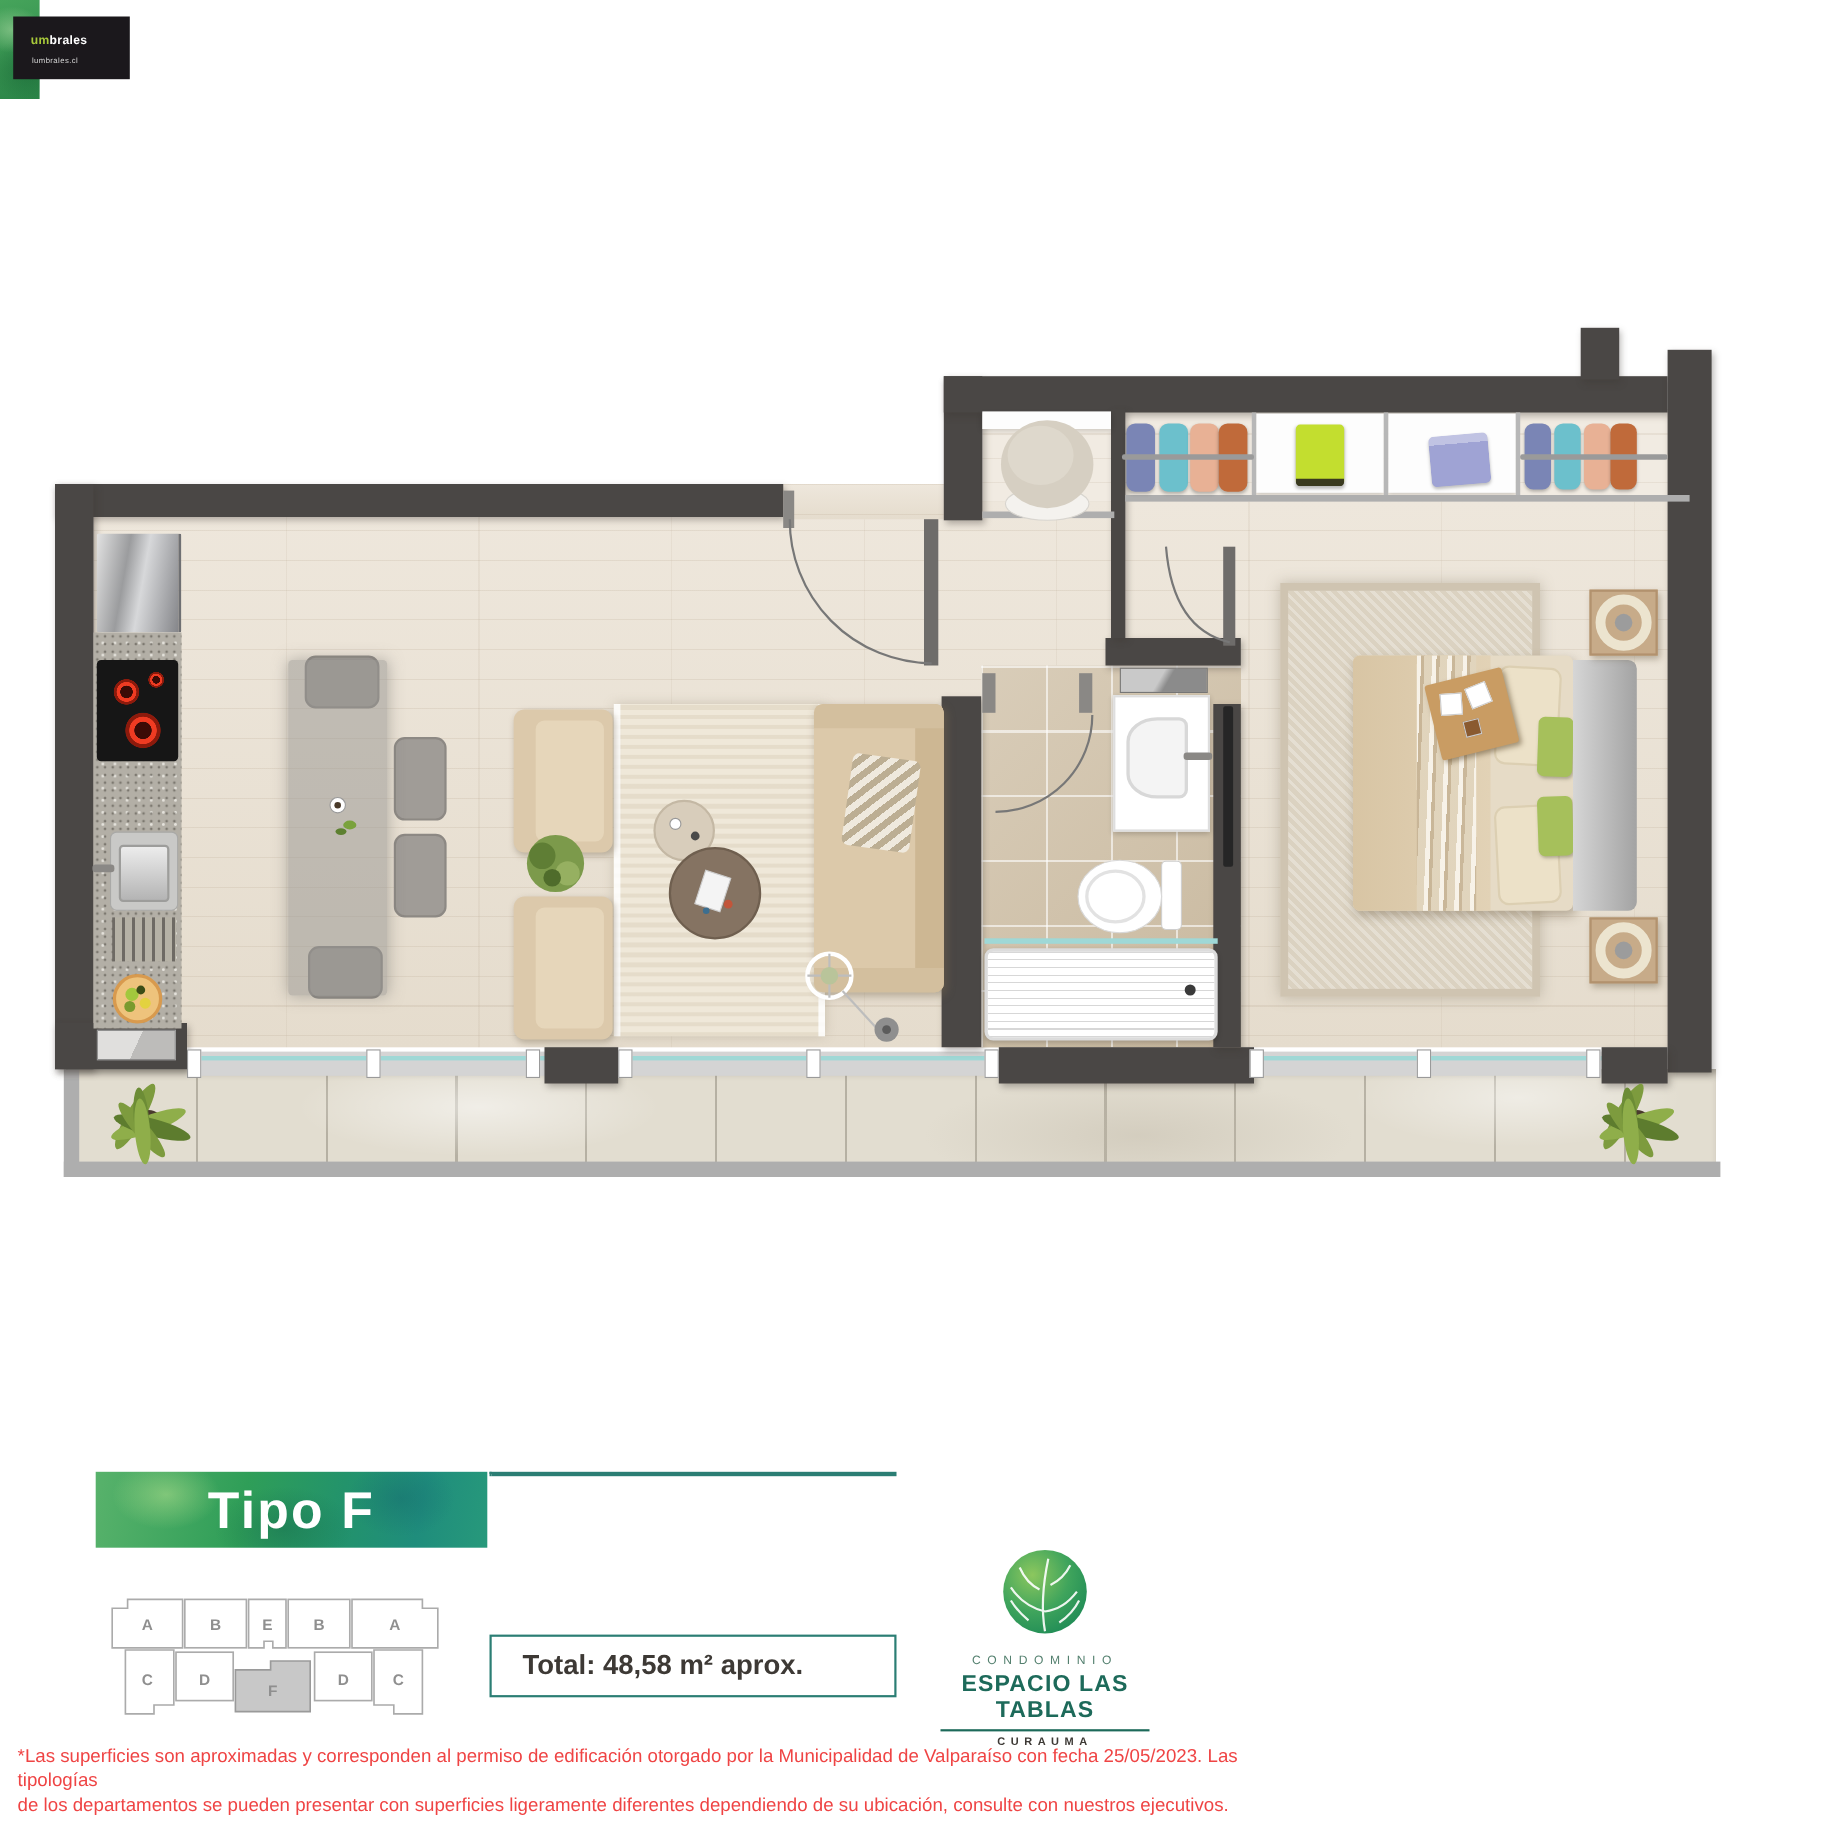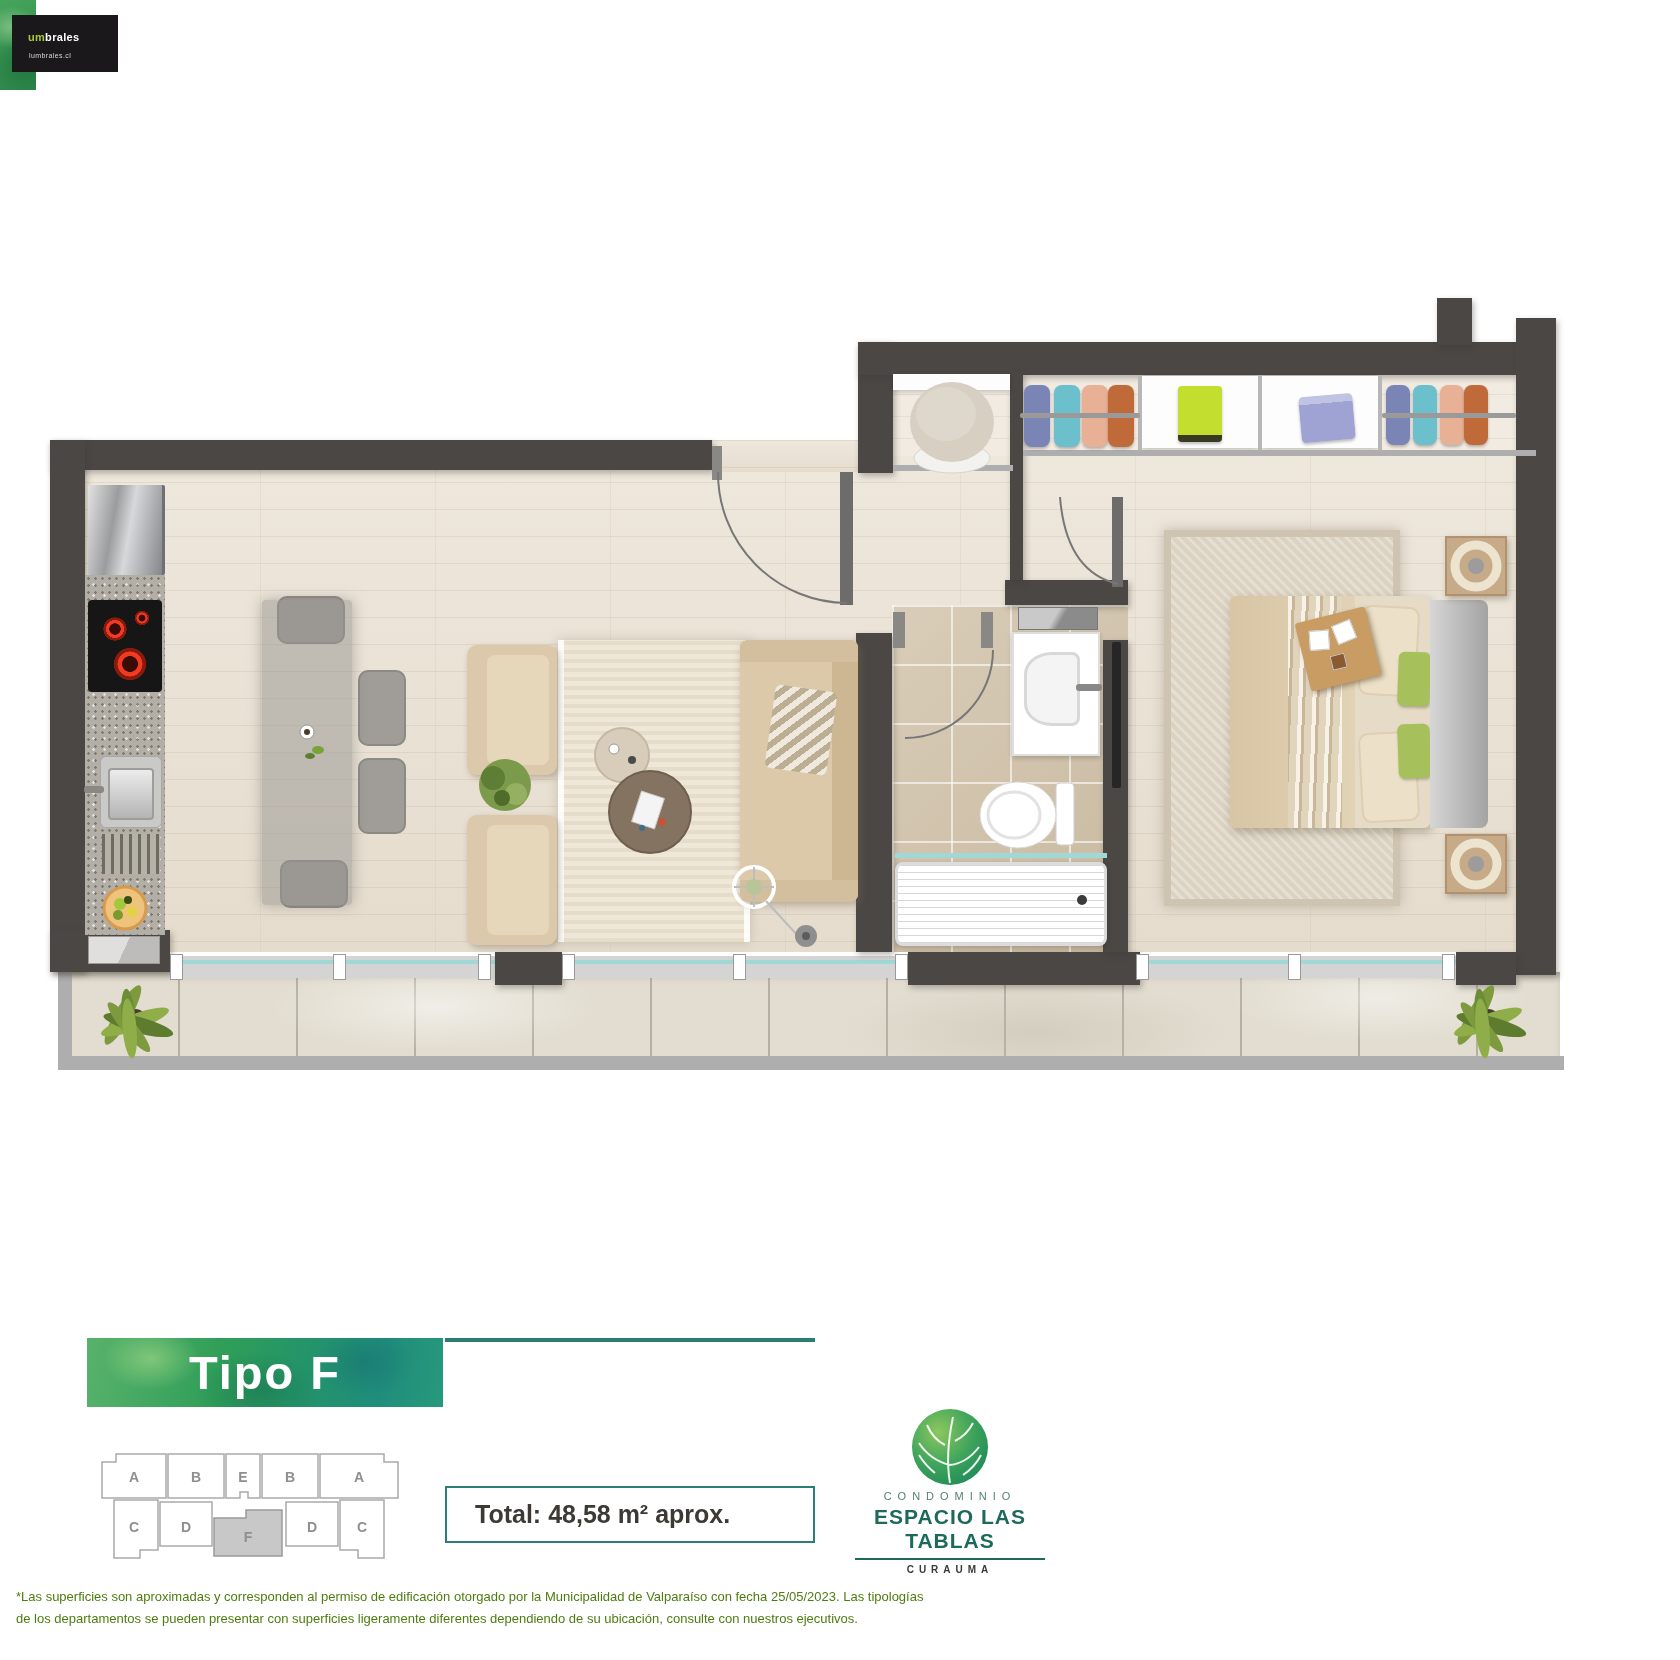--- a/index.html
+++ b/index.html
@@ -109,25 +109,25 @@
       linear-gradient(100deg,#58b26b 0%,#2f9e58 38%,#23936b 62%,#1f8d7c 82%,#27997b 100%);}
   .type-banner span{color:#fff;font-size:47px;font-weight:bold;letter-spacing:2px;}
   .specs{left:445px;top:1338px;width:370px;border-left:2px solid #2b7e74;border-top:2px solid #2b7e74;box-sizing:border-box;color:#3d3935;}
   .specs .config{font-size:23px;font-weight:bold;letter-spacing:.5px;text-align:center;padding:15px 0 14px 0;}
   .specs .rule{height:2px;background:#2b7e74;}
   .specs .areas{padding:12px 0 12px 26px;font-size:24px;line-height:31px;}
   .specs .areas b{font-weight:bold;}
   .total-box{left:445px;top:1486px;width:370px;height:57px;border:2px solid #2b7e74;box-sizing:border-box;display:flex;align-items:center;color:#3d3935;}
   .total-box div{padding-left:28px;font-size:25px;font-weight:bold;}
   .proj{left:830px;top:1405px;width:240px;text-align:center;}
-  .proj .cat{font-size:11px;letter-spacing:6px;color:#54806f;margin-top:0;}
+  .proj .cat{font-size:11px;letter-spacing:6px;color:#54806f;margin-top:14px;}
   .proj .nm{font-size:21px;font-weight:bold;color:#1d6a5a;letter-spacing:1px;margin-top:3px;}
   .proj .ul{width:190px;height:2px;background:#1d6a5a;margin:5px auto 4px auto;}
   .proj .loc{font-size:10px;font-weight:bold;letter-spacing:5px;color:#3d3935;}
-  .disclaimer{left:16px;top:1586px;width:1140px;font-size:13px;color:#4d7c0f;line-height:22px;}
+  .disclaimer{left:16px;top:1586px;width:1140px;font-size:17px;color:#ef4444;line-height:22px;}
 </style>
 </head>
 <body>
 
 <div class="abs green-strip"></div>
 
 <div class="abs logo-swatch"></div>
 <div class="abs logo-box">
   <div class="logo-main"><span class="um">um</span><span>brales</span></div>
   <div class="logo-sub">lumbrales.cl</div>

